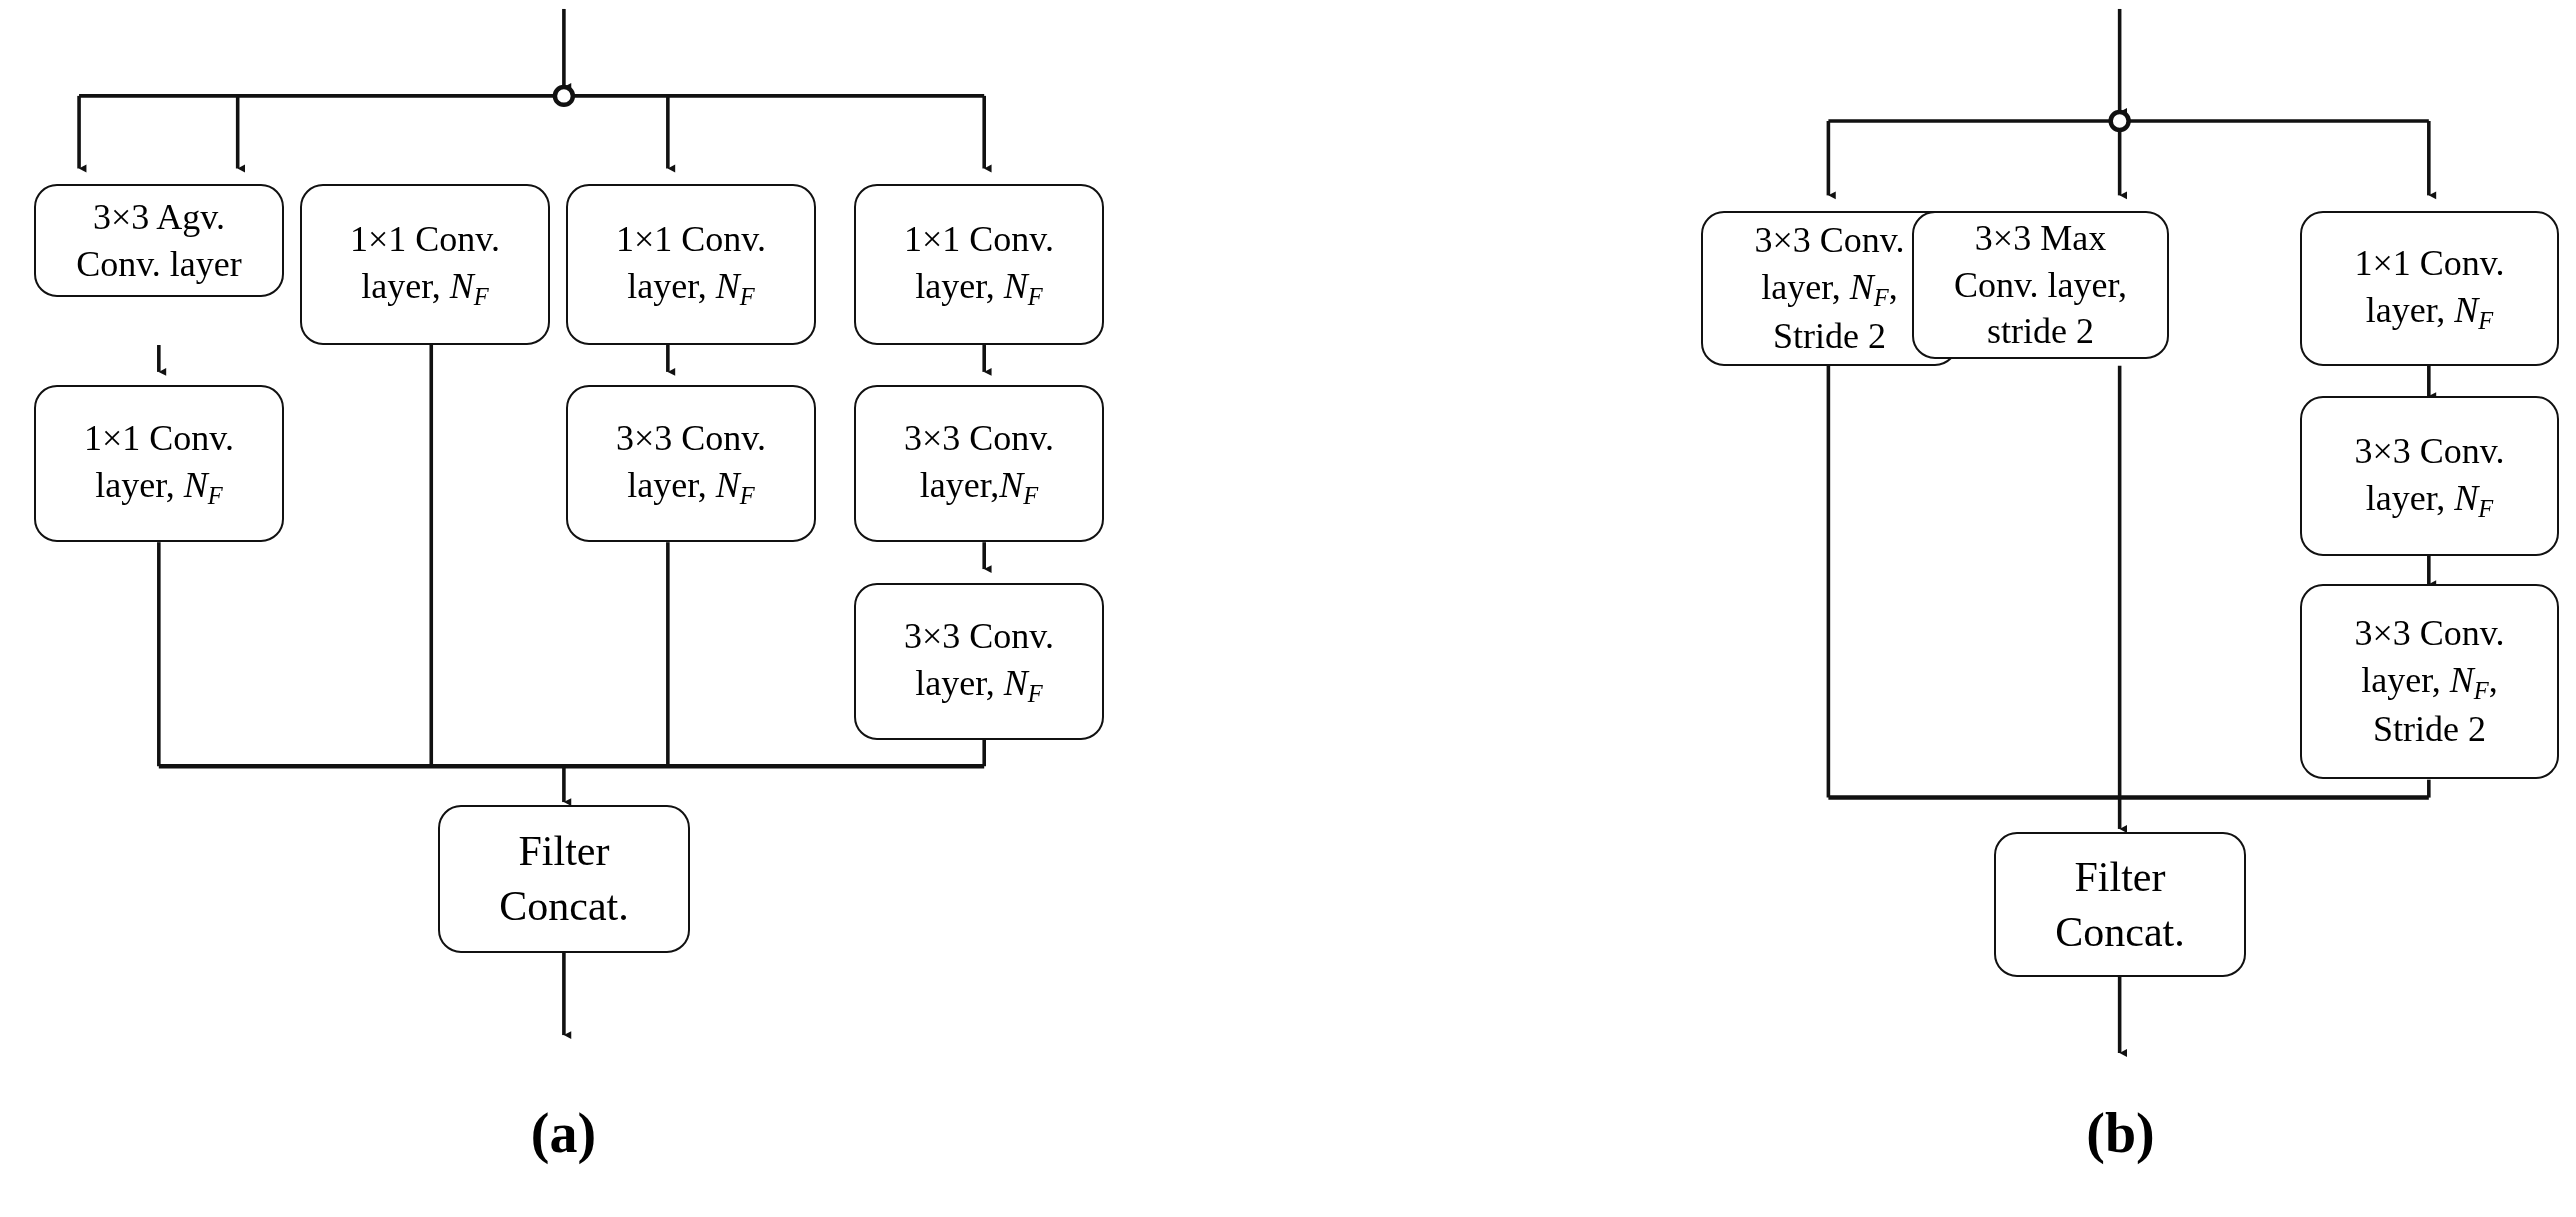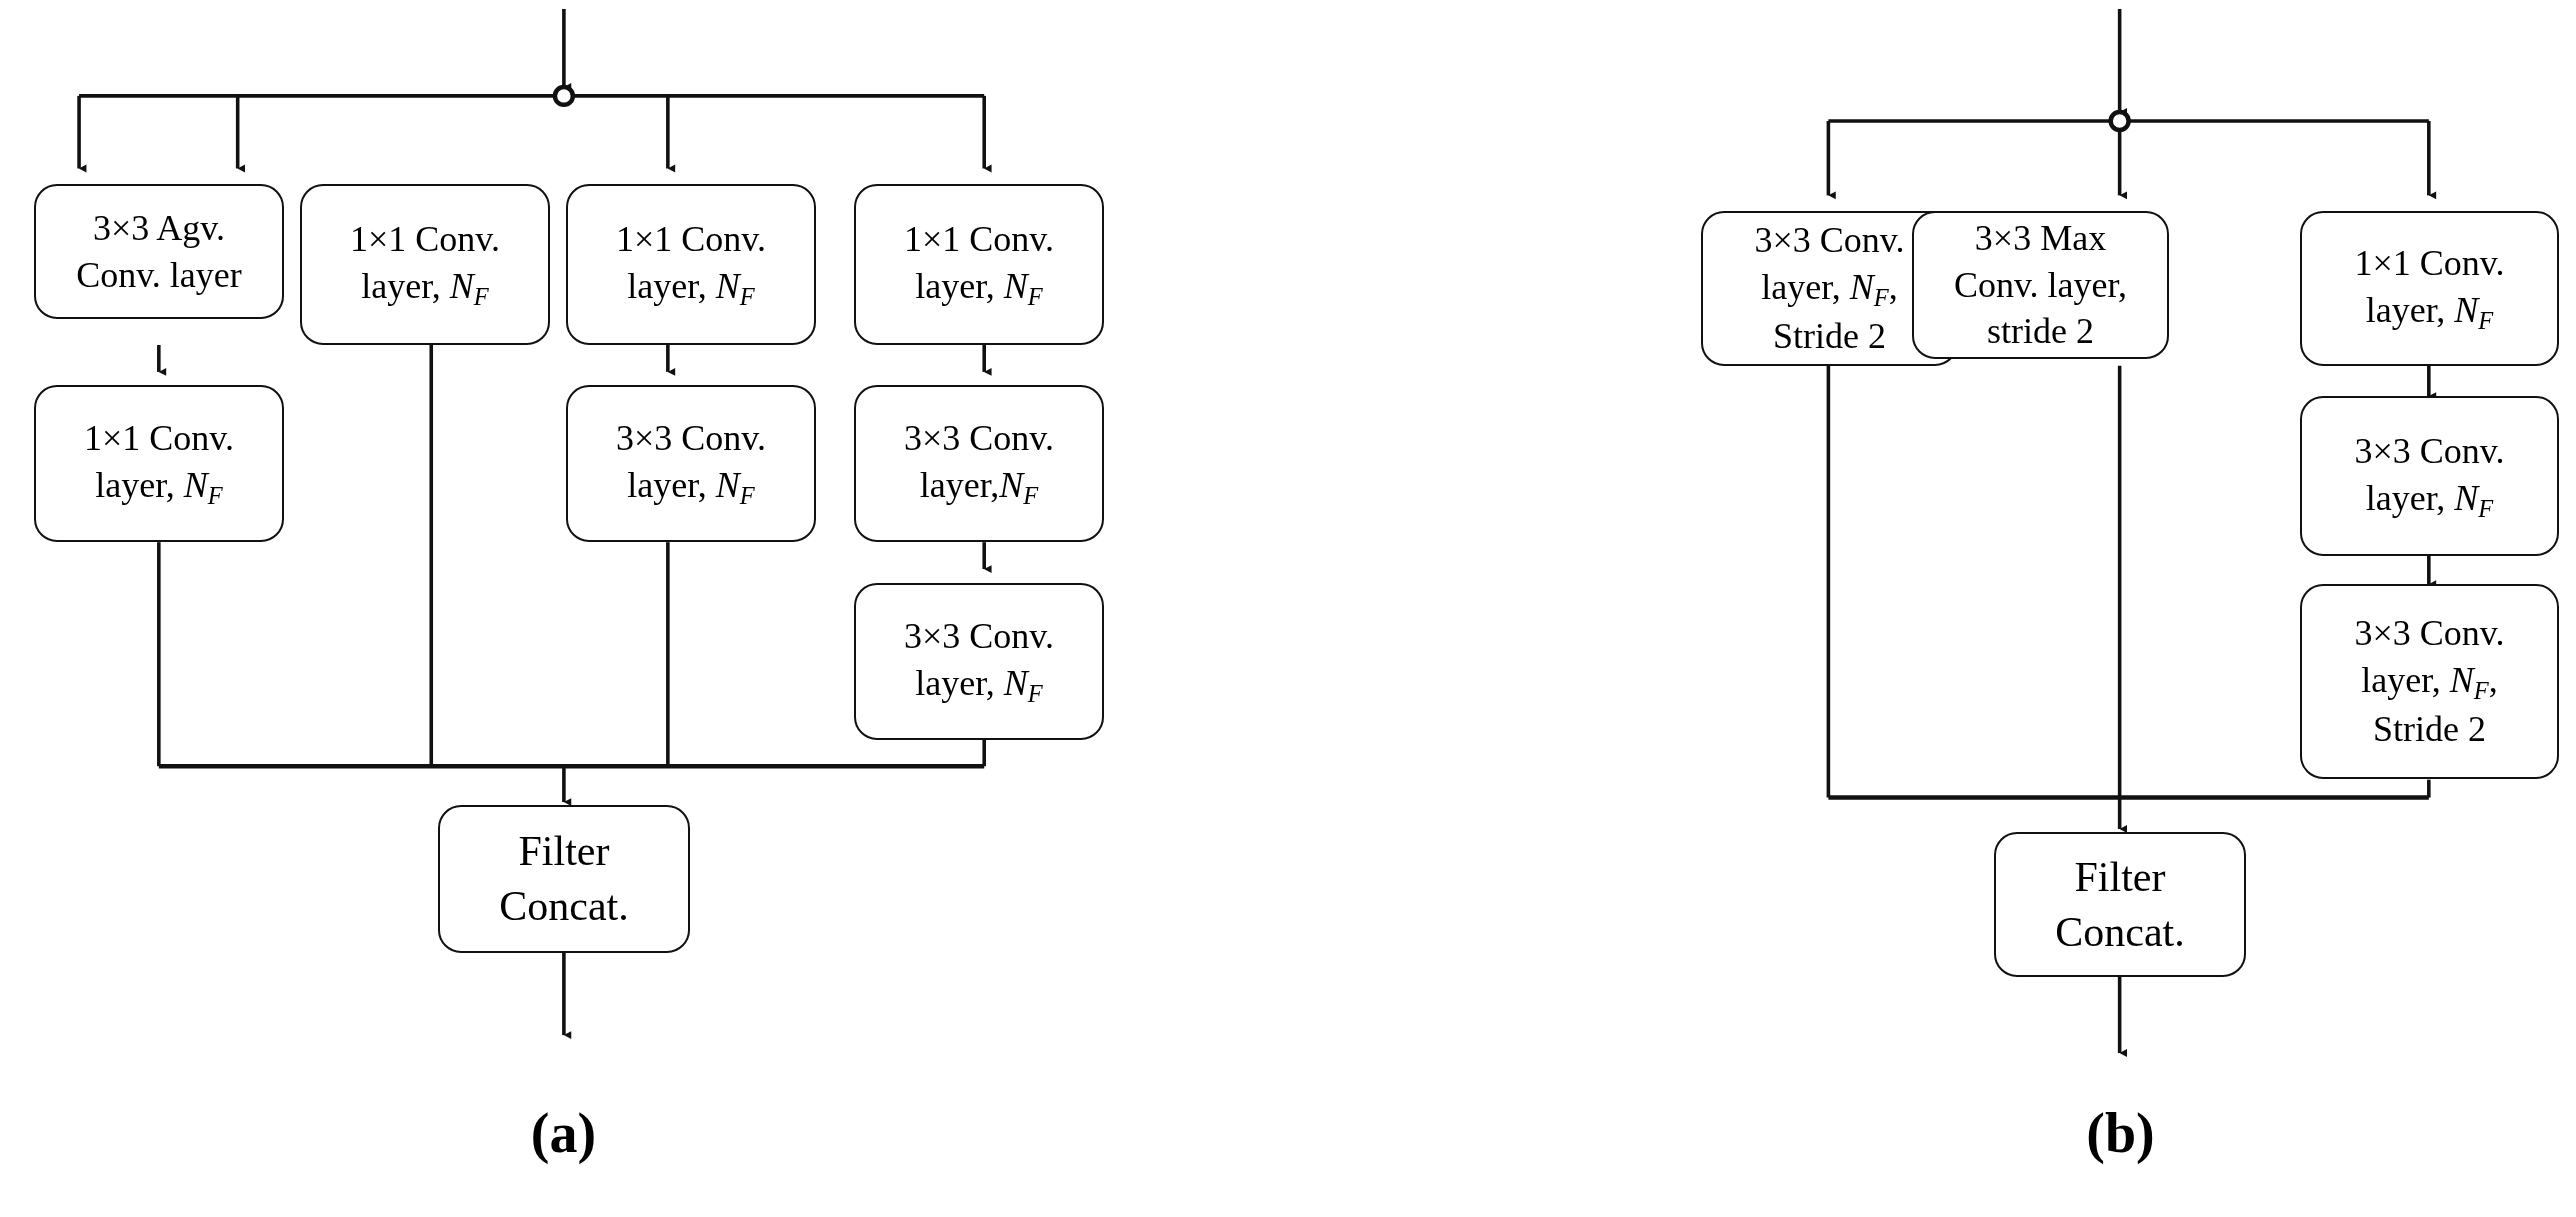--- a/index.html
+++ b/index.html
@@ -93,21 +93,21 @@
       <line x1="2710" y1="870" x2="2710" y2="890"></line>
       <line x1="2040" y1="890" x2="2710" y2="890" stroke-width="5"></line>
       <line x1="2365" y1="890" x2="2365" y2="925" marker-end="url(#ah)"></line>
       <line x1="2365" y1="1090" x2="2365" y2="1175" marker-end="url(#ah)"></line>
     </g>
 
     <circle cx="629" cy="107" r="10" fill="#fff" stroke="#111" stroke-width="5"></circle>
     <circle cx="2365" cy="135" r="10" fill="#fff" stroke="#111" stroke-width="5"></circle>
   </svg>
 
-  <div class="node" style="left:34px;  top:184px; width:250px; height:135px;">
+  <div class="node" style="left:34px;  top:184px; width:250px; height:113px;">
     <span class="txt">
       <span class="ln">3×3  Agv.</span>
       <span class="ln">Conv. layer</span>
     </span>
   </div>
 
   <div class="node" style="left:300px; top:184px; width:250px; height:161px;">
     <span class="txt">
       <span class="ln">1×1 Conv.</span>
       <span class="ln"><span>layer, </span><span class="nf"><span>N</span><sub>F</sub></span></span>

